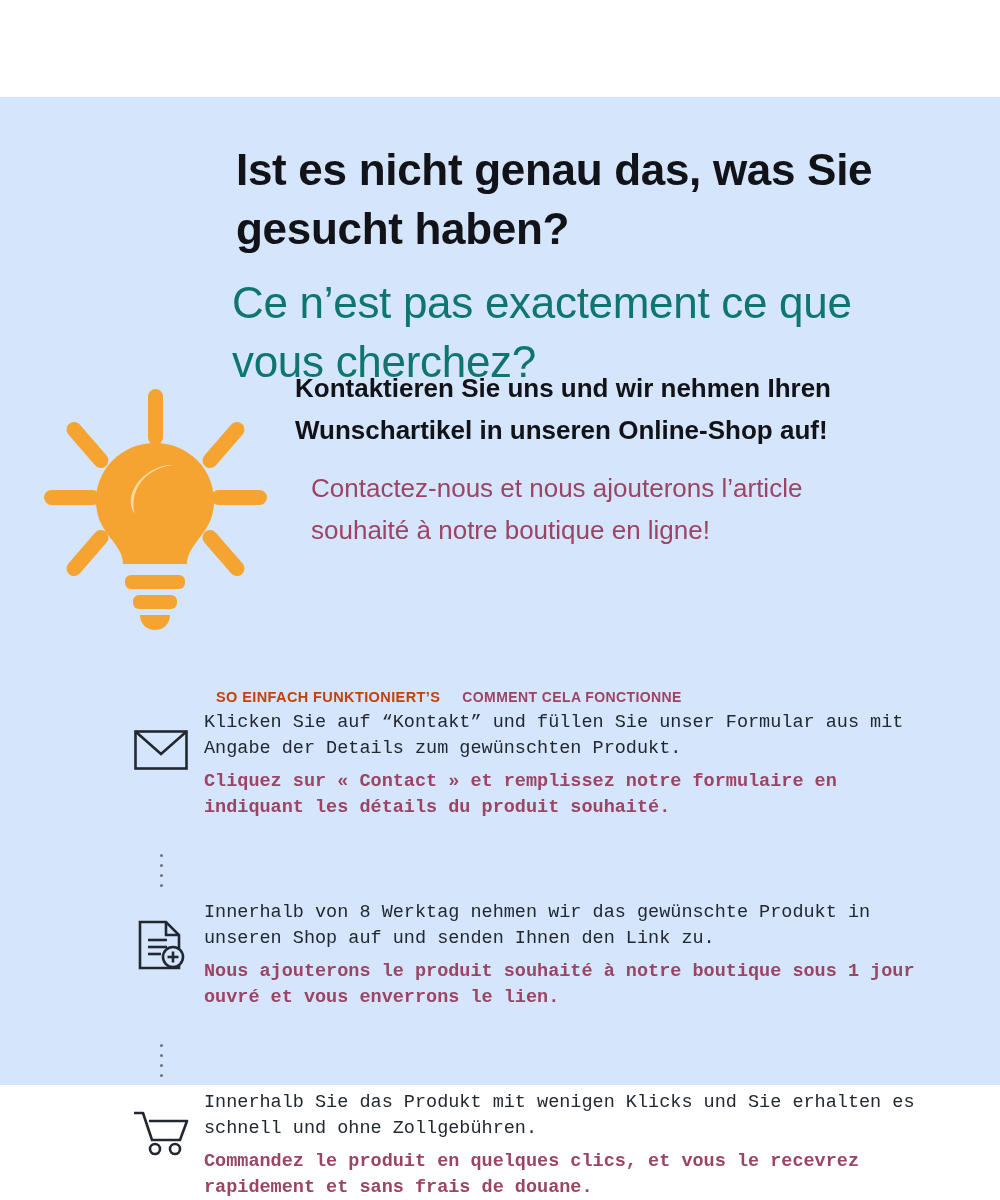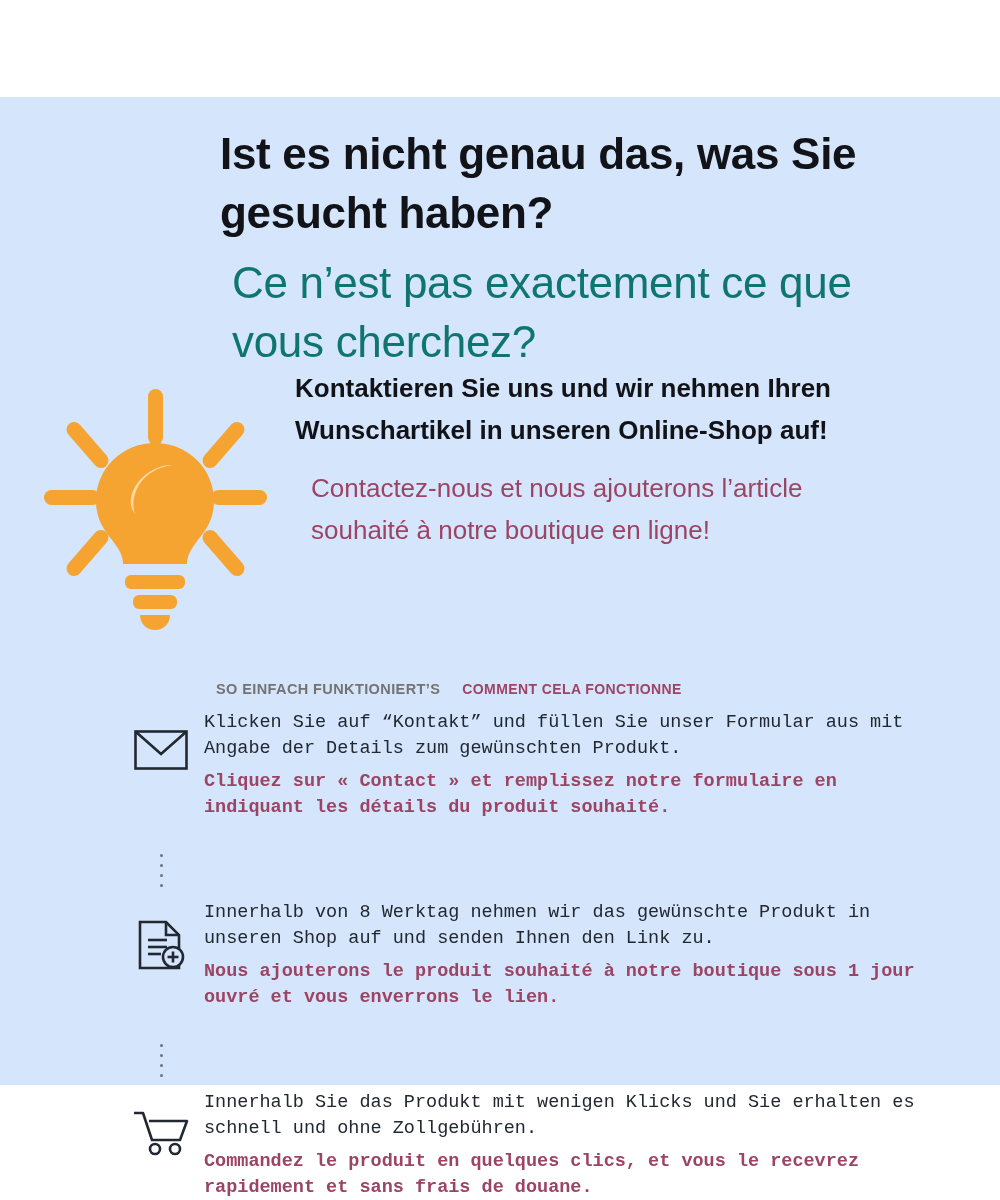--- a/index.html
+++ b/index.html
@@ -29,21 +29,21 @@
     left: 220px;
     top: 125px;
     width: 710px;
   }
   .headline-de {
     font-size: 44px;
     font-weight: bold;
     line-height: 1.33;
     color: #111318;
     letter-spacing: -0.3px;
-    margin: 0;
+    margin: 16px;
   }
   .headline-fr {
     font-size: 44px;
     font-weight: normal;
     line-height: 1.33;
     color: #0f766e;
     letter-spacing: -0.3px;
     margin: 12px;
   }
   
@@ -80,21 +80,22 @@
     left: 216px;
     top: 681px;
     display: flex;
     align-items: baseline;
     gap: 22px;
   }
   .label-de {
     font-size: 14.5px;
     font-weight: bold;
     letter-spacing: 0.4px;
-    color: #737373;
+    color: #c2410c;
+    margin-top: 8px;
   }
   .label-fr {
     font-size: 14px;
     font-weight: bold;
     letter-spacing: 0.4px;
     color: #9c4464;
   }
   
   .steps {
     position: absolute;

